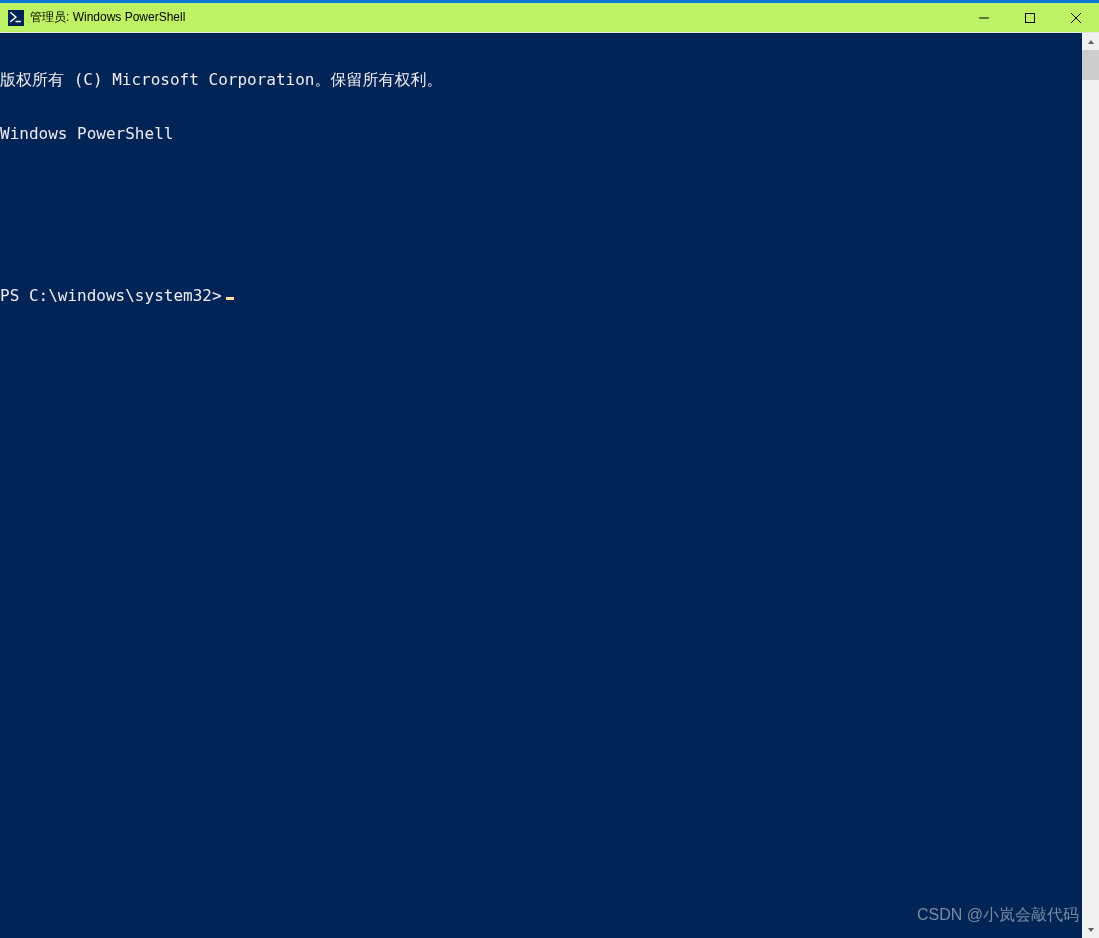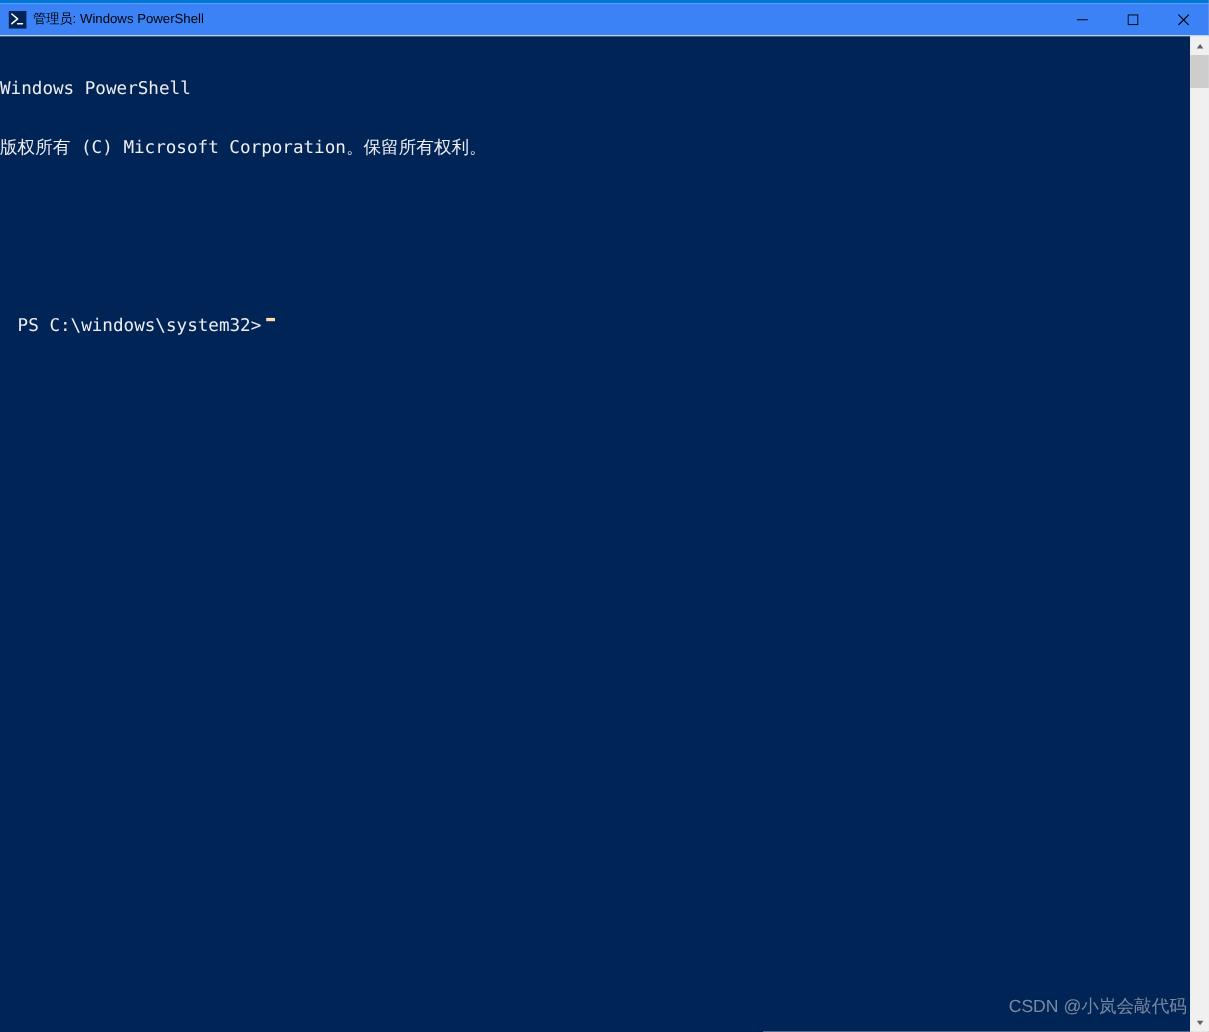--- a/index.html
+++ b/index.html
@@ -14,21 +14,21 @@
       background: #fff;
       overflow: hidden;
       position: relative;
     }
     .top-accent {
       height: 3px;
       background: #0078d7;
     }
     .titlebar {
       height: 30px;
-      background: #3b82f6;
+      background: #bef264;
       display: flex;
       align-items: center;
       border-bottom: 1px solid #e5e5e5;
     }
     .titlebar-icon {
       width: 16px;
       height: 16px;
       margin-left: 8px;
       margin-right: 6px;
       background: #012456;
@@ -79,22 +79,21 @@
       line-height: 18px;
       padding: 2px 0 0 0;
       white-space: pre;
       overflow: hidden;
     }
     .terminal .line {
       min-height: 18px;
     }
     .prompt-line {
       display: flex;
-      align-items: flex-start;
-      padding-left: 16px;
+      align-items: center;
     }
     .cursor {
       display: inline-block;
       width: 8px;
       height: 3px;
       background: #fedba9;
       margin-left: 4px;
       vertical-align: baseline;
       position: relative;
       top: 2px;
@@ -167,22 +166,22 @@
       <svg viewBox="0 0 10 10">
         <line x1="0" y1="0" x2="10" y2="10" stroke="currentColor" stroke-width="1"></line>
         <line x1="10" y1="0" x2="0" y2="10" stroke="currentColor" stroke-width="1"></line>
       </svg>
     </div>
   </div>
 </div>
 
 <div class="terminal-area">
   <div class="terminal">
+    <div class="line">版权所有 (C) Microsoft Corporation。保留所有权利。</div>
     <div class="line">Windows PowerShell</div>
-    <div class="line">版权所有 (C) Microsoft Corporation。保留所有权利。</div>
     <div class="line"></div>
     <div class="line"></div>
     <div class="line prompt-line"><span>PS C:\windows\system32&gt;</span><span class="cursor"></span></div>
   </div>
   <div class="scrollbar">
     <div class="scroll-arrow">
       <svg viewBox="0 0 8 8">
           <path d="M4 2 L7 6 L1 6 Z" fill="currentColor"></path>
         </svg>
     </div>

